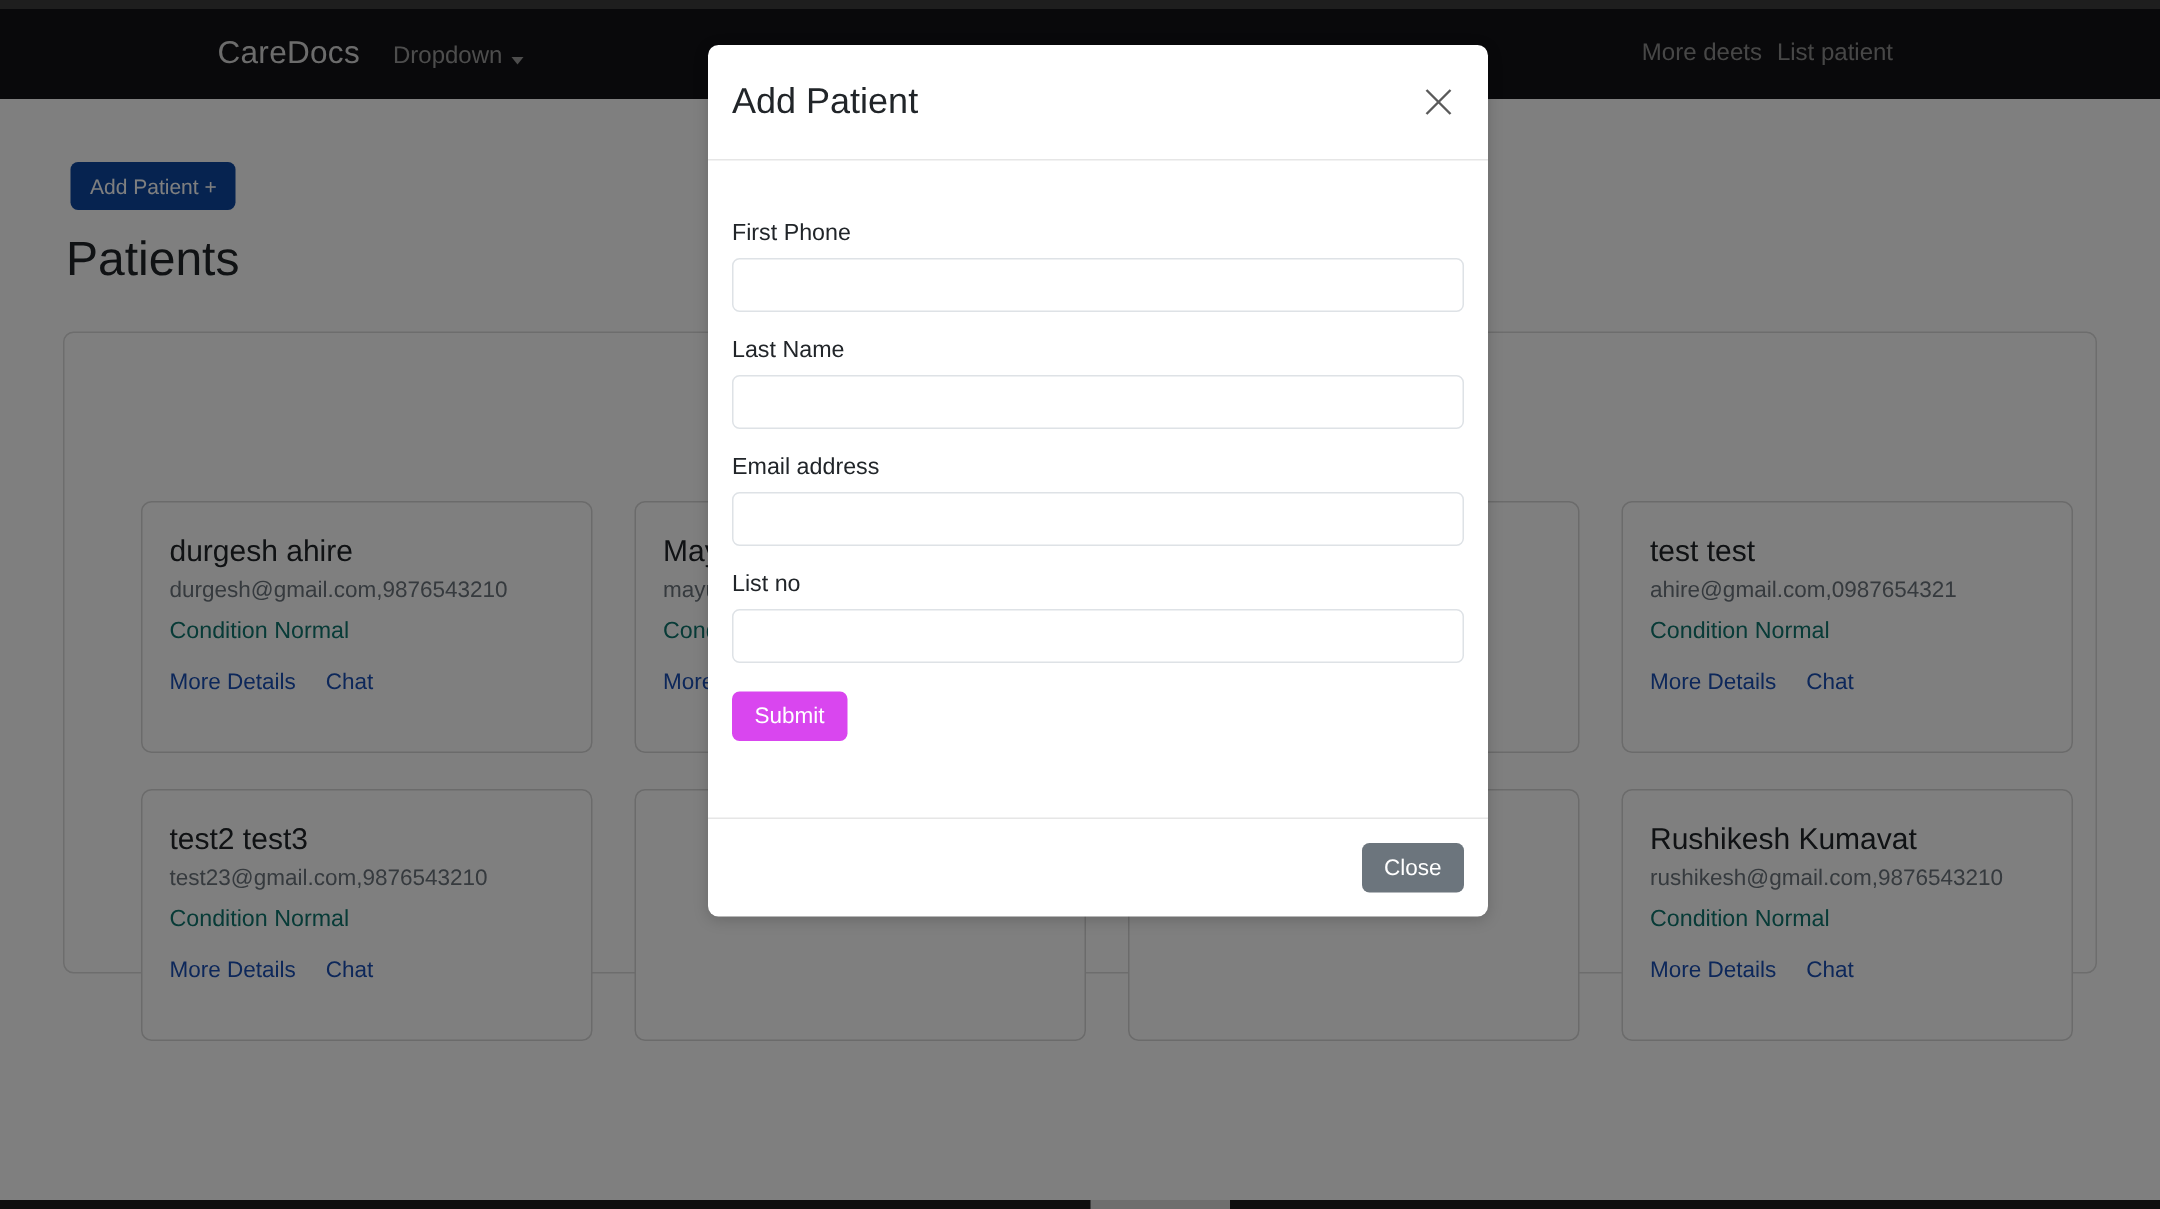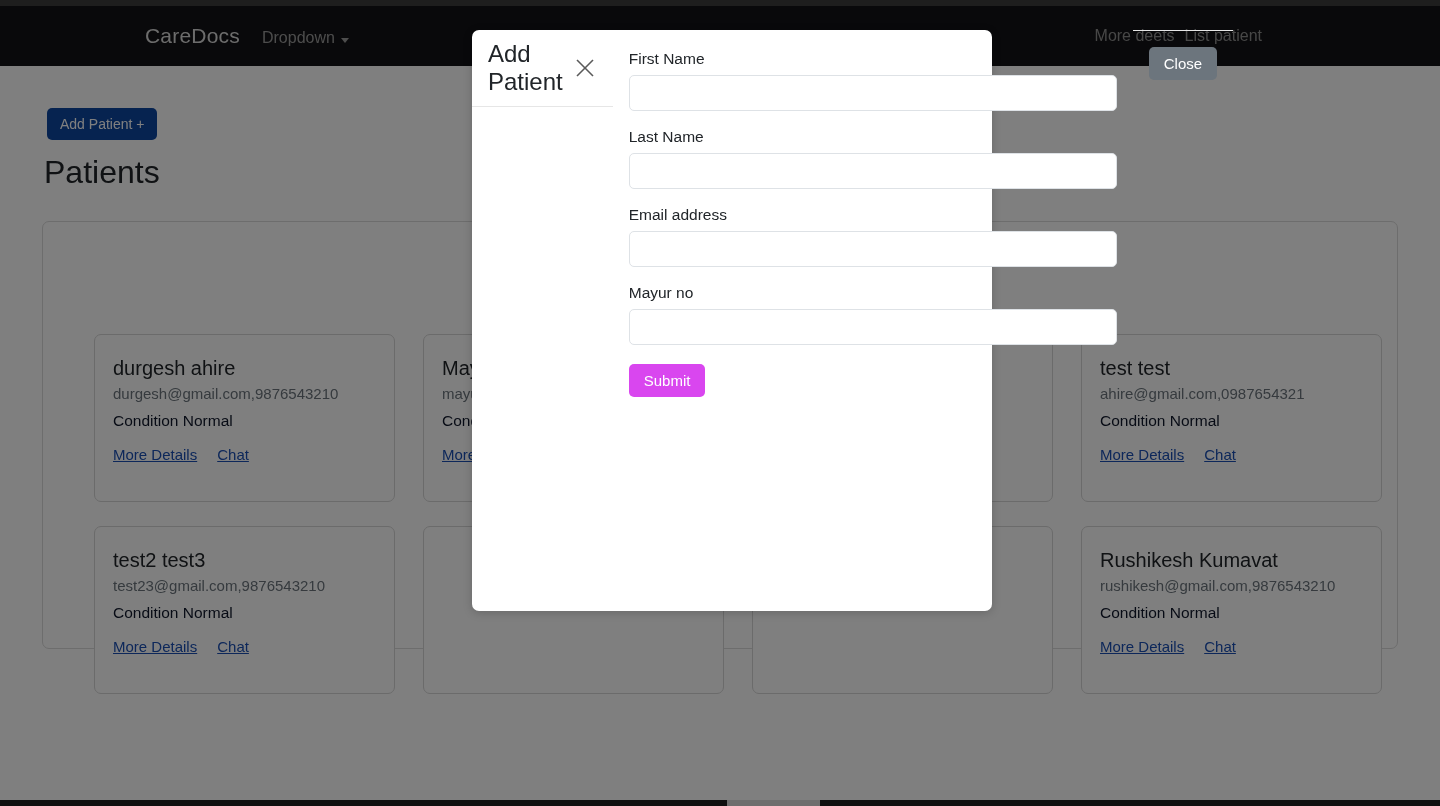--- a/index.html
+++ b/index.html
@@ -65,38 +65,38 @@
     display: flex; flex-wrap: wrap; gap: 24px 28px;
   }
   .patient-card {
     width: 301px; height: 168px;
     border: 1px solid #d6d6d6; border-radius: 7px;
     background: #ffffff;
     padding: 22px 34px 0 18px;
   }
   .card-name { font-size: 20px; color: #212529; line-height: 1.15; margin-bottom: 5px; }
   .card-contact { font-size: 15px; color: #6c757d; margin-bottom: 10px; }
-  .card-condition { font-size: 15.5px; color: #0f172a; margin-bottom: 16px; }
+  .card-condition { font-size: 15.5px; color: #0f766e; margin-bottom: 16px; }
   .card-links { display: flex; gap: 20px; }
   .card-link {
-    font-size: 15px; color: #1a4fb4; text-decoration: underline; cursor: pointer;
+    font-size: 15px; color: #1a4fb4; cursor: pointer;
   }
 
   
   .overlay {
     position: absolute; top: 0; left: 0; width: 1440px; height: 806px;
     background: rgba(0,0,0,0.5);
   }
 
   
   .modal {
     position: absolute; left: 472px; top: 30px; width: 520px; height: 581px;
     background: #ffffff; border-radius: 7px;
     box-shadow: 0 2px 10px rgba(0,0,0,.18);
-    display: flex; 
+    display: flex; flex-direction: column; gap: 20px;
   }
   .modal-header {
     height: 77px; border-bottom: 1px solid #e6e6e6;
     display: flex; align-items: center; padding: 0 16px 0 16px;
   }
   .modal-title { font-size: 24px; color: #212529; font-weight: 400; }
   .modal-close-x {
     margin-left: auto; width: 34px; height: 34px;
     display: flex; align-items: center; justify-content: center;
     cursor: pointer; color: #5a5a5a;
@@ -255,30 +255,30 @@
       <span class="modal-title">Add Patient</span>
       <span class="modal-close-x">
         <svg width="22" height="22" viewBox="0 0 22 22" aria-hidden="true">
           <line x1="3" y1="3" x2="19" y2="19" stroke="#5a5a5a" stroke-width="1.6"></line>
           <line x1="19" y1="3" x2="3" y2="19" stroke="#5a5a5a" stroke-width="1.6"></line>
         </svg>
       </span>
     </div>
 
     <div class="modal-body">
-      <label class="form-label">First Name</label>
+      <label class="form-label">First Phone</label>
       <input class="form-input" type="text" placeholder="" style="">
 
       <label class="form-label">Last Name</label>
       <input class="form-input" type="text" placeholder="" style="">
 
       <label class="form-label">Email address</label>
       <input class="form-input" type="text" placeholder="" style="">
 
-      <label class="form-label">Mayur no</label>
+      <label class="form-label">List no</label>
       <input class="form-input" type="text" placeholder="" style="">
 
       <button class="submit-btn">Submit</button>
     </div>
 
     <div class="modal-footer">
       <button class="close-btn">Close</button>
     </div>
   </div>
 

